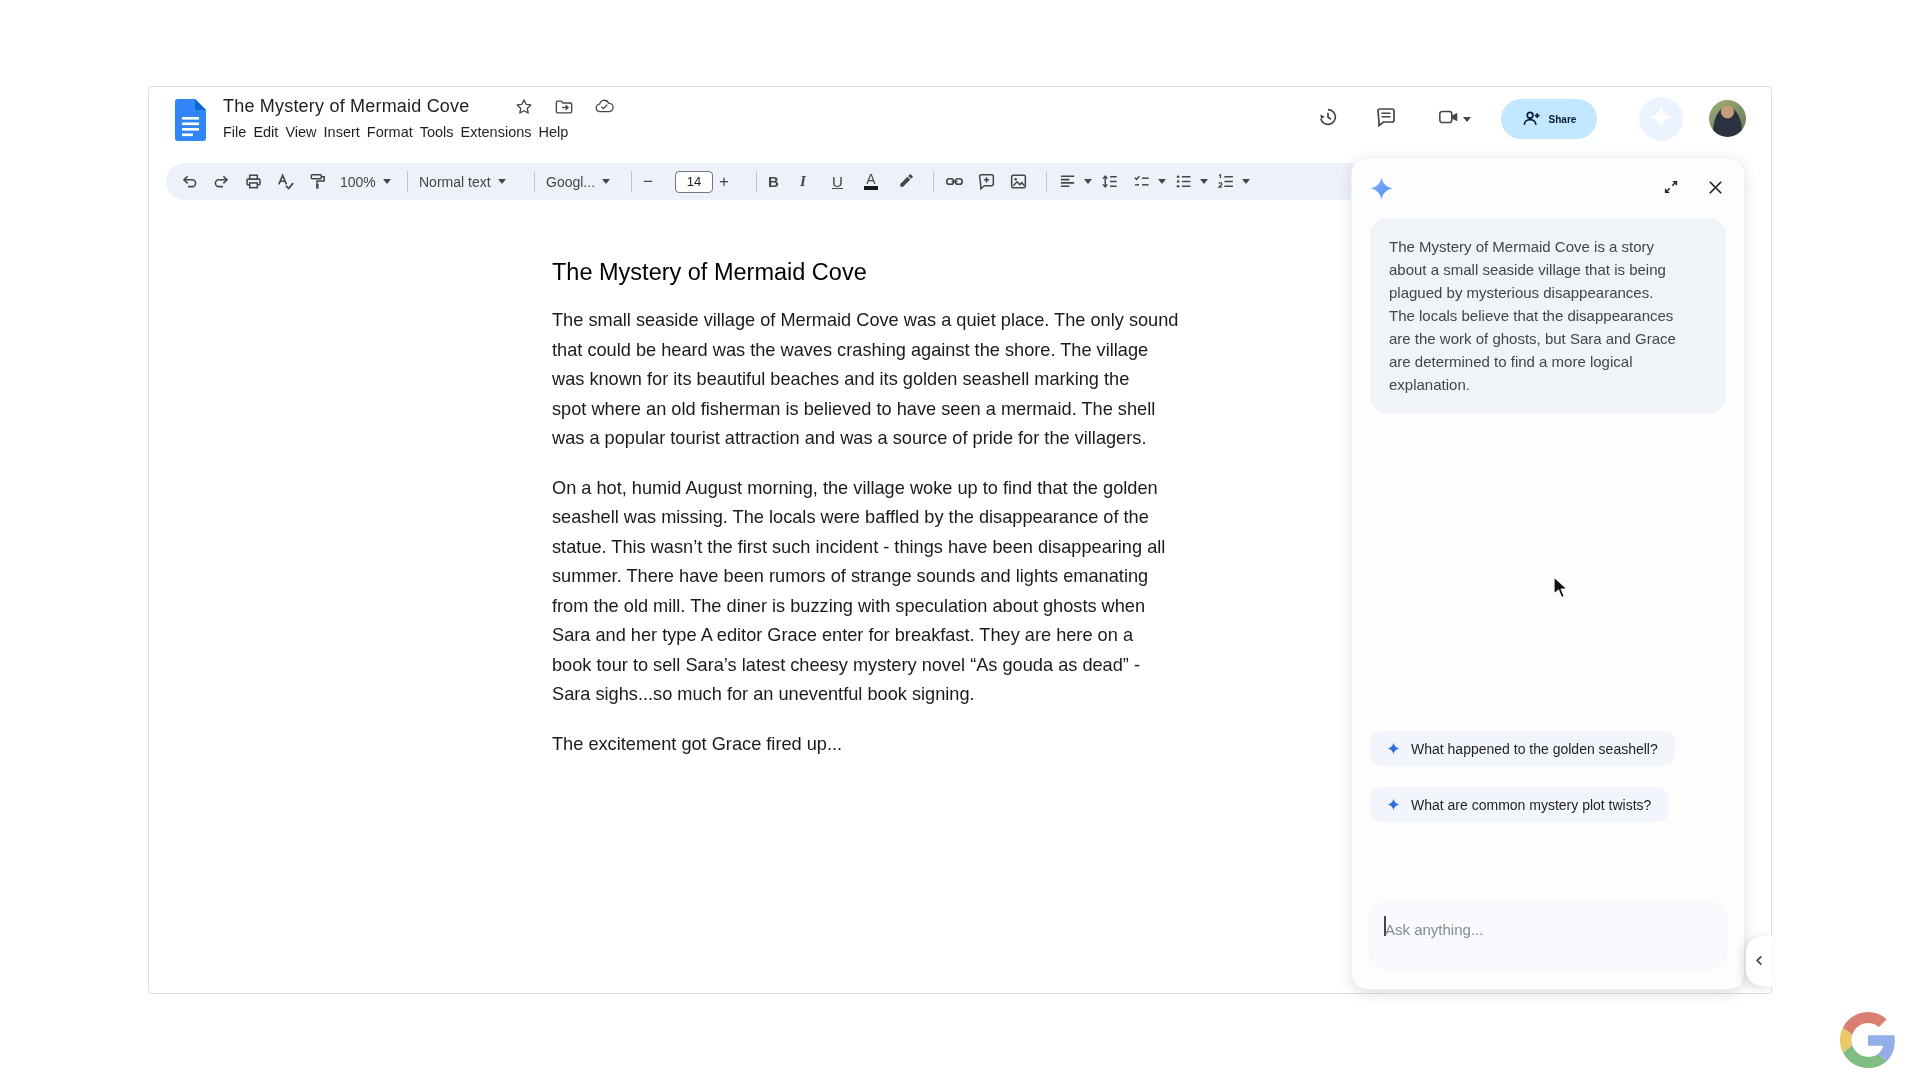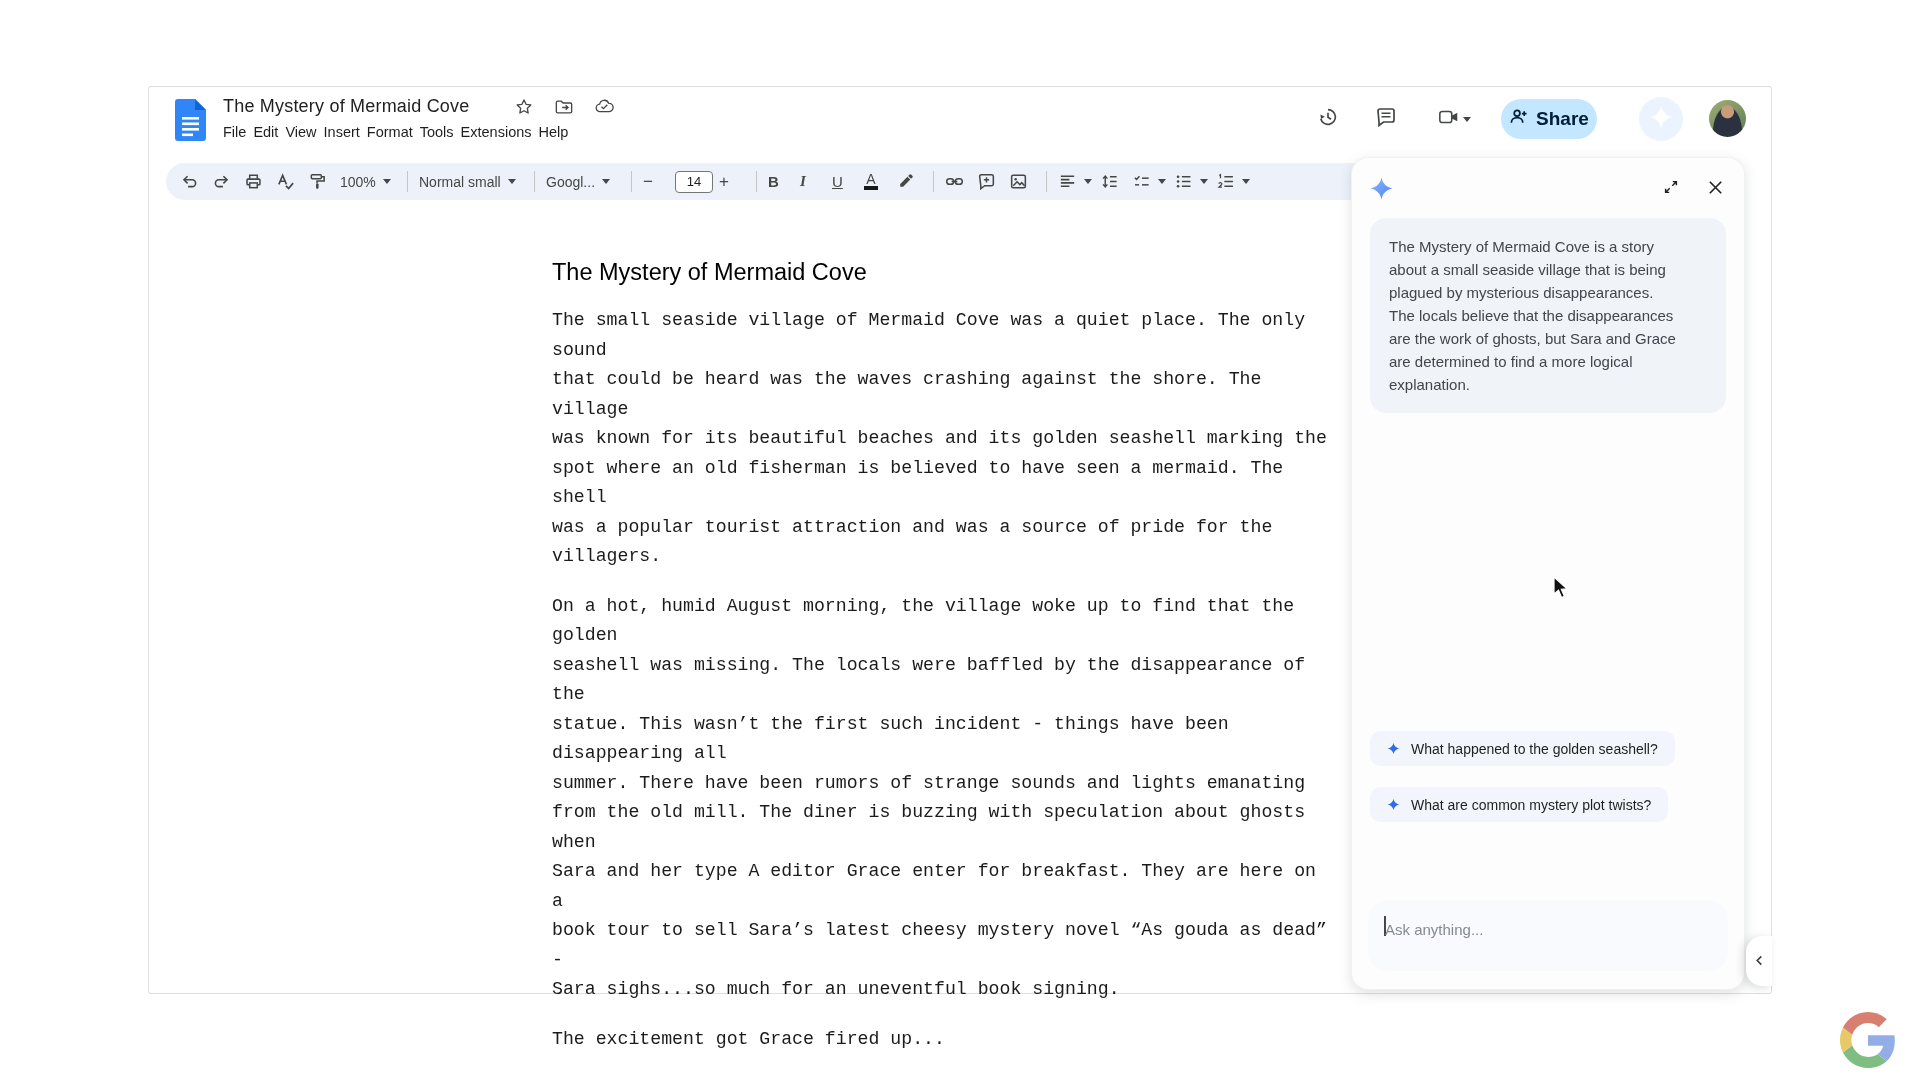--- a/index.html
+++ b/index.html
@@ -16,21 +16,21 @@
   .title-icons { position:absolute; top:11px; height:18px; display:flex; gap:22px; color:#444746; }
   #menu-bar { position:absolute; left:74px; top:37px; display:flex; gap:7px;
     font-size:14.5px; color:#1f1f1f; }
   #menu-bar span { cursor:default; }
 
   .hdr-btn { position:absolute; top:10px; width:44px; height:44px; display:flex;
     align-items:center; justify-content:center; border-radius:50%; }
   .hdr-btn svg { width:22px; height:22px; }
   #share-button { position:absolute; left:1352px; top:12px; width:96px; height:40px;
     background:#c2e7ff; border-radius:20px; display:flex; align-items:center;
-    justify-content:center; gap:8px; color:#001d35; font-size:19px; font-weight:bold; }
+    justify-content:center; gap:8px; color:#001d35; font-size:10px; font-weight:bold; }
   #gemini-header-button { position:absolute; left:1490px; top:10px; width:44px; height:44px;
     border-radius:50%; background:#dcebfe; opacity:.55; display:flex; align-items:center; justify-content:center; }
   #avatar { position:absolute; left:1560px; top:13px; width:37px; height:37px; border-radius:50%;
     overflow:hidden;
     background:
       radial-gradient(circle at 50% 32%, #c89b7b 0 6px, rgba(0,0,0,0) 7px),
       radial-gradient(ellipse at 50% 86%, #2c3140 0 14px, rgba(0,0,0,0) 15px),
       linear-gradient(145deg,#9fae76,#5d7a52); }
 
   
@@ -49,21 +49,21 @@
   .glyph.un { text-decoration:underline; }
   #font-size-box { width:38px; height:22px; border:1px solid #747775; border-radius:4px;
     background:#fff; font-size:13px; color:#1f1f1f; display:flex; align-items:center; justify-content:center; }
   .acolor { display:flex; flex-direction:column; align-items:center; line-height:12px; }
   .acolor .bar { width:14px; height:3.5px; background:#17191b; margin-top:1px; }
 
   
   #doc-heading { position:absolute; left:403px; top:172px; font-size:23.5px; color:#000; }
   #doc-body { position:absolute; left:403px; top:219px; width:780px; font-size:18.2px;
     line-height:29.5px; color:#1b1b1b; }
-  #doc-body p { white-space:pre-line; margin-bottom:20px;font-family:Liberation Mono, monospace; }
+  #doc-body p { white-space:pre-line; margin-bottom:20px; }
 
   
   #gemini-panel { position:absolute; left:1352px; top:158px; width:392px; height:831px;
     background:#fdfdfe; border-radius:16px; z-index:10;
     box-shadow:0 0 0 1px #f0f1f4, 0 4px 14px rgba(60,64,67,.18); }
   #panel-spark { position:absolute; left:17px; top:18px; width:25px; height:25px; }
   .panel-hdr-btn { position:absolute; top:18px; width:26px; height:26px; display:flex;
     align-items:center; justify-content:center; color:#1f1f1f; }
   #summary-bubble { position:absolute; left:18px; top:60px; width:356px;
     background:#f0f4f9; border-radius:16px; padding:17px 19px; }
@@ -219,21 +219,21 @@
           <path d="M14 5 h3 v4.5 h-7.5 v2.5" fill="none" stroke="#444746" stroke-width="1.6"></path>
           <rect x="8.5" y="12" width="2.6" height="5.5" rx="1" fill="#444746"></rect>
         </svg>
     </span>
     <span class="tb-btn" style="min-width:56px;">
       <span class="tb-label">100%</span>
       <span class="arr"></span>
     </span>
     <span class="sep"></span>
     <span class="tb-btn" style="min-width:104px;">
-      <span class="tb-label">Normal small</span>
+      <span class="tb-label">Normal text</span>
       <span class="arr"></span>
     </span>
     <span class="sep"></span>
     <span class="tb-btn" style="min-width:74px;">
       <span class="tb-label">Googl...</span>
       <span class="arr"></span>
     </span>
     <span class="sep"></span>
     <span class="tb-btn">
         <span class="glyph" style="font-weight:normal;font-size:17px;">−</span>

